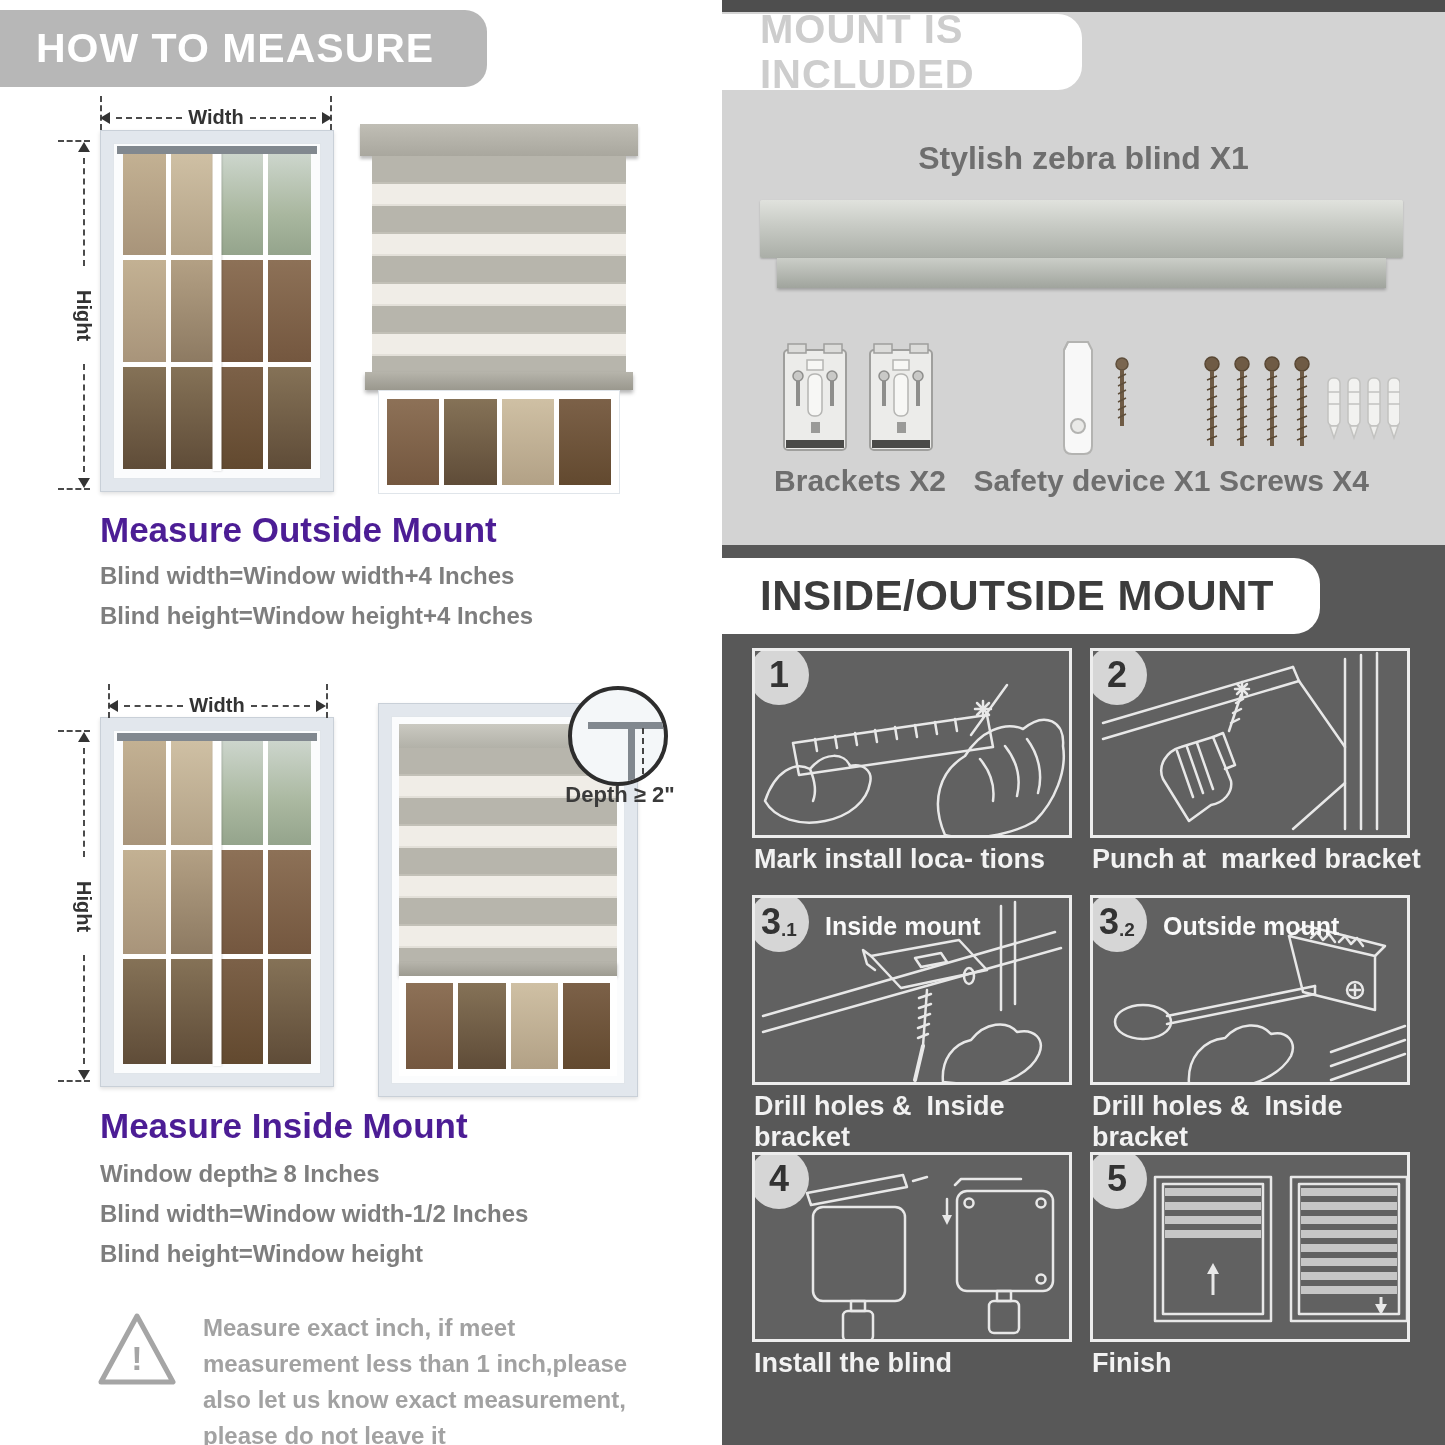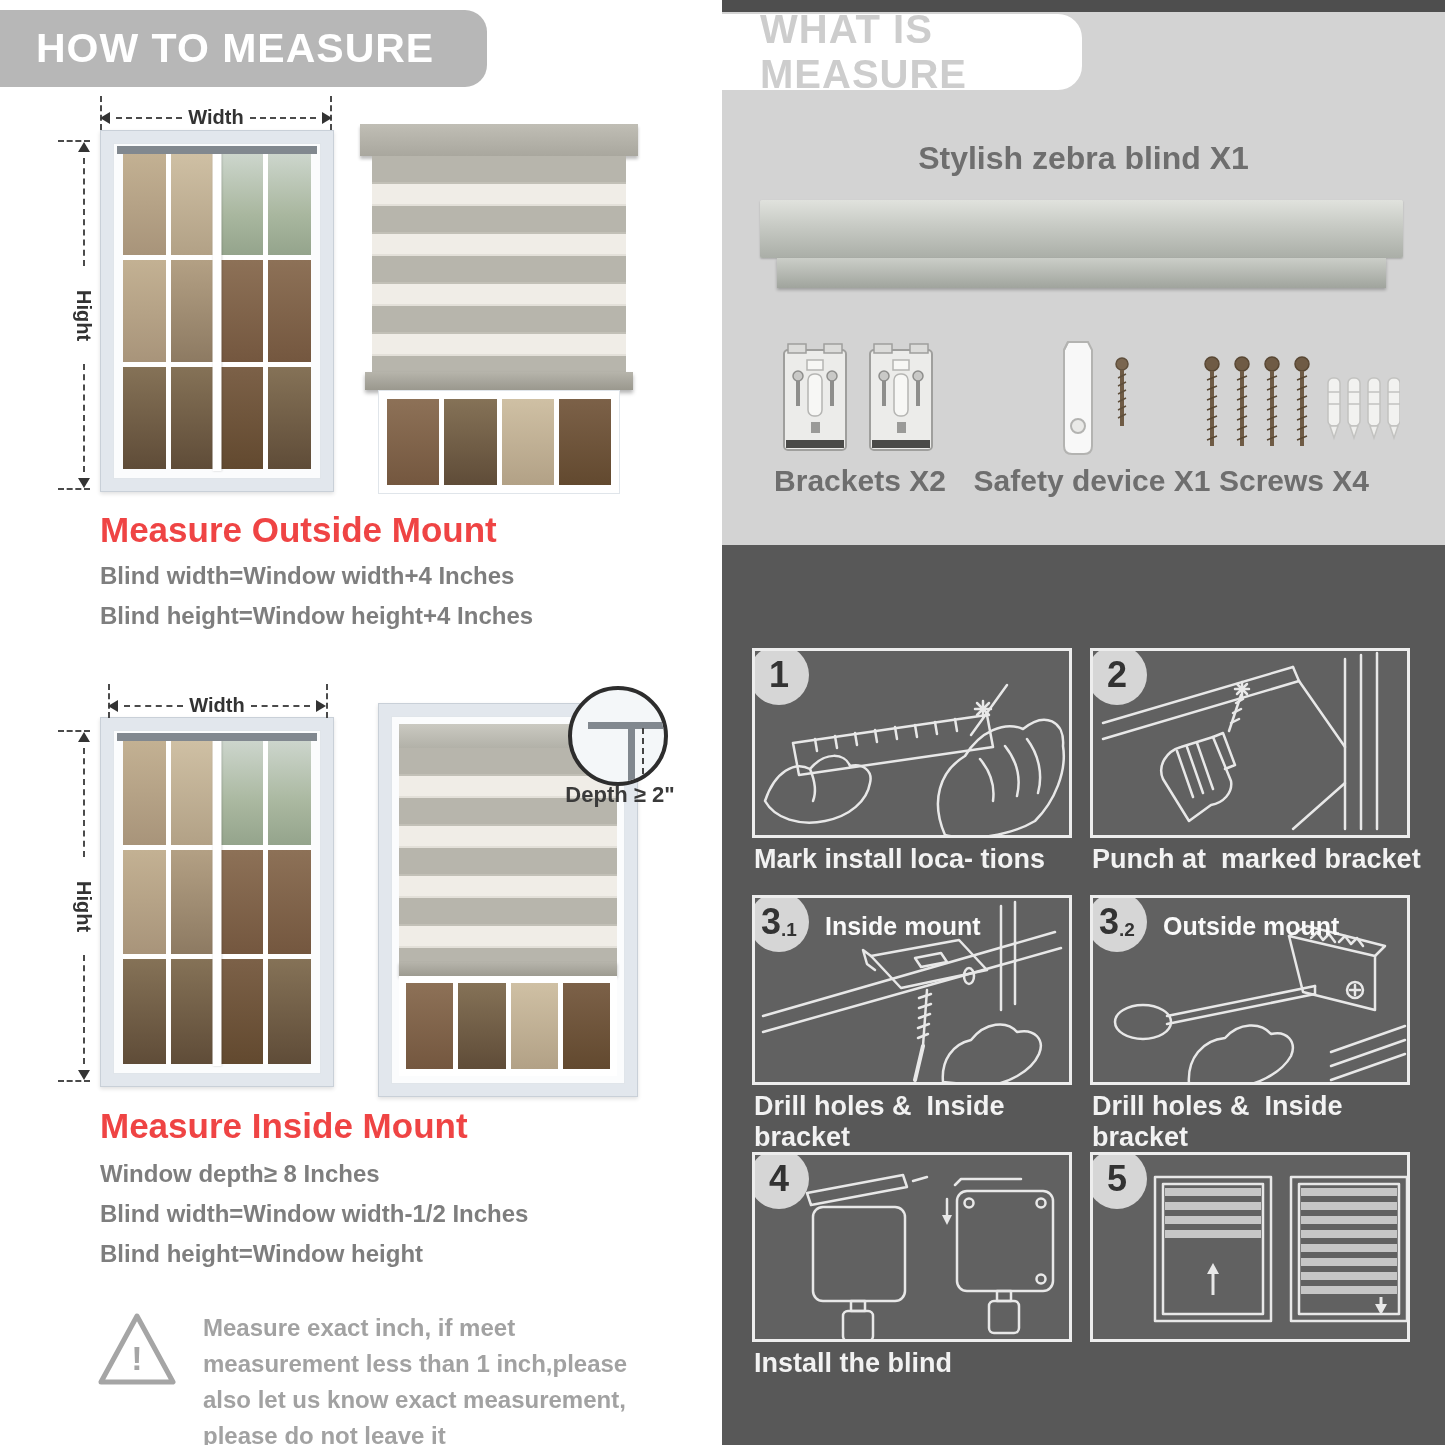--- a/index.html
+++ b/index.html
@@ -65,21 +65,21 @@
         padding:7px;box-sizing:border-box;}
 
   .detail{position:absolute;left:568px;top:686px;width:92px;height:92px;border:4px solid #2d2d2d;
         border-radius:50%;background:#f4f7f9;overflow:hidden;z-index:5;}
   .detail .c-h{position:absolute;left:16px;top:32px;right:0;height:7px;background:#81888f;}
   .detail .c-v{position:absolute;left:56px;top:32px;width:7px;bottom:0;background:#81888f;}
   .detail .c-d{position:absolute;left:70px;top:38px;bottom:8px;width:0;border-left:2px dashed #444;}
   .depth-label{position:absolute;left:555px;top:782px;width:130px;text-align:center;
         font-size:22px;font-weight:bold;color:#3a3a3a;}
 
-  .h2{position:absolute;left:100px;font-size:35px;font-weight:bold;color:#ef4444;}
+  .h2{position:absolute;left:100px;font-size:35px;font-weight:bold;color:#4c1d95;}
   .body-line{position:absolute;left:100px;font-size:24px;font-weight:bold;color:#7e7e7e;}
 
   .warn{position:absolute;left:95px;top:1310px;width:580px;display:flex;gap:24px;align-items:flex-start;}
   .warn-text{font-size:24px;font-weight:bold;color:#a2a2a2;line-height:36px;width:450px;}
 
   
   .topbar{position:absolute;left:722px;top:0;width:723px;height:12px;background:#4e4e4e;}
   .included{position:absolute;left:722px;top:12px;width:723px;height:533px;background:#d3d3d3;}
   .h-included{position:absolute;left:0;top:2px;width:360px;height:76px;background:#ffffff;
         border-radius:0 24px 24px 0;display:flex;align-items:center;padding-left:38px;box-sizing:border-box;
@@ -250,21 +250,21 @@
       <polygon points="42,6 78,72 6,72" fill="none" stroke="#a5a5a5" stroke-width="5" stroke-linejoin="round"></polygon>
       <text x="42" y="60" text-anchor="middle" font-size="34" font-weight="bold" fill="#a5a5a5" font-family="Liberation Sans, sans-serif">!</text>
     </svg>
     <div class="warn-text">Measure exact inch, if meet measurement less than 1 inch,please also let us know exact measurement, please do not leave it</div>
   </div>
 
   <div class="topbar"></div>
 
   <div class="included">
     <div class="h-included">
-      <span>WHAT IS MEASURE</span>
+      <span>MOUNT IS INCLUDED</span>
     </div>
     <div class="product-title">Stylish zebra blind X1</div>
 
     <div class="headrail"></div>
     <div class="headrail-lip"></div>
 
     <svg class="item-icon" style="left:52px;top:328px;" width="168" height="120" viewBox="0 0 168 120">
       <g stroke="#9f9f9d" stroke-width="2" fill="#ececea">
         <rect x="10" y="10" width="62" height="100" rx="4"></rect>
         <rect x="96" y="10" width="62" height="100" rx="4"></rect>
@@ -350,20 +350,23 @@
       <use href="#anc" x="174" y="30"></use>
         <use href="#anc" x="194" y="30"></use>
     </svg>
 
     <div class="item-label" style="left:8px;">Brackets X2</div>
     <div class="item-label" style="left:240px;">Safety device X1</div>
     <div class="item-label" style="left:442px;">Screws X4</div>
   </div>
 
   <div class="mount">
+    <div class="h-mount">
+      <span>INSIDE/OUTSIDE MOUNT</span>
+    </div>
 
     <div class="panel" style="left:30px;top:103px;">
       <svg class="art" viewBox="0 0 314 184">
         <g fill="none" stroke="#e8e8e8" stroke-width="2.5" stroke-linecap="round" stroke-linejoin="round">
           <polygon points="38,92 232,64 238,96 44,124"></polygon>
           <line x1="60" y1="88" x2="62" y2="100"></line>
             <line x1="80" y1="85" x2="82" y2="97"></line>
           <line x1="100" y1="82" x2="102" y2="94"></line>
             <line x1="120" y1="79" x2="122" y2="91"></line>
           <line x1="140" y1="76" x2="142" y2="88"></line>
@@ -529,15 +532,16 @@
           <line x1="120" y1="140" x2="120" y2="115"></line>
           <line x1="288" y1="142" x2="288" y2="152"></line>
         </g>
         <polygon points="120,108 114,119 126,119" fill="#e8e8e8"></polygon>
         <polygon points="288,160 282,149 294,149" fill="#e8e8e8"></polygon>
       </svg>
       <div class="badge">
           <span>5</span>
         </div>
     </div>
+    <div class="caption" style="left:370px;top:803px;">Finish</div>
   </div>
 
 </div>
 
 </body></html>

